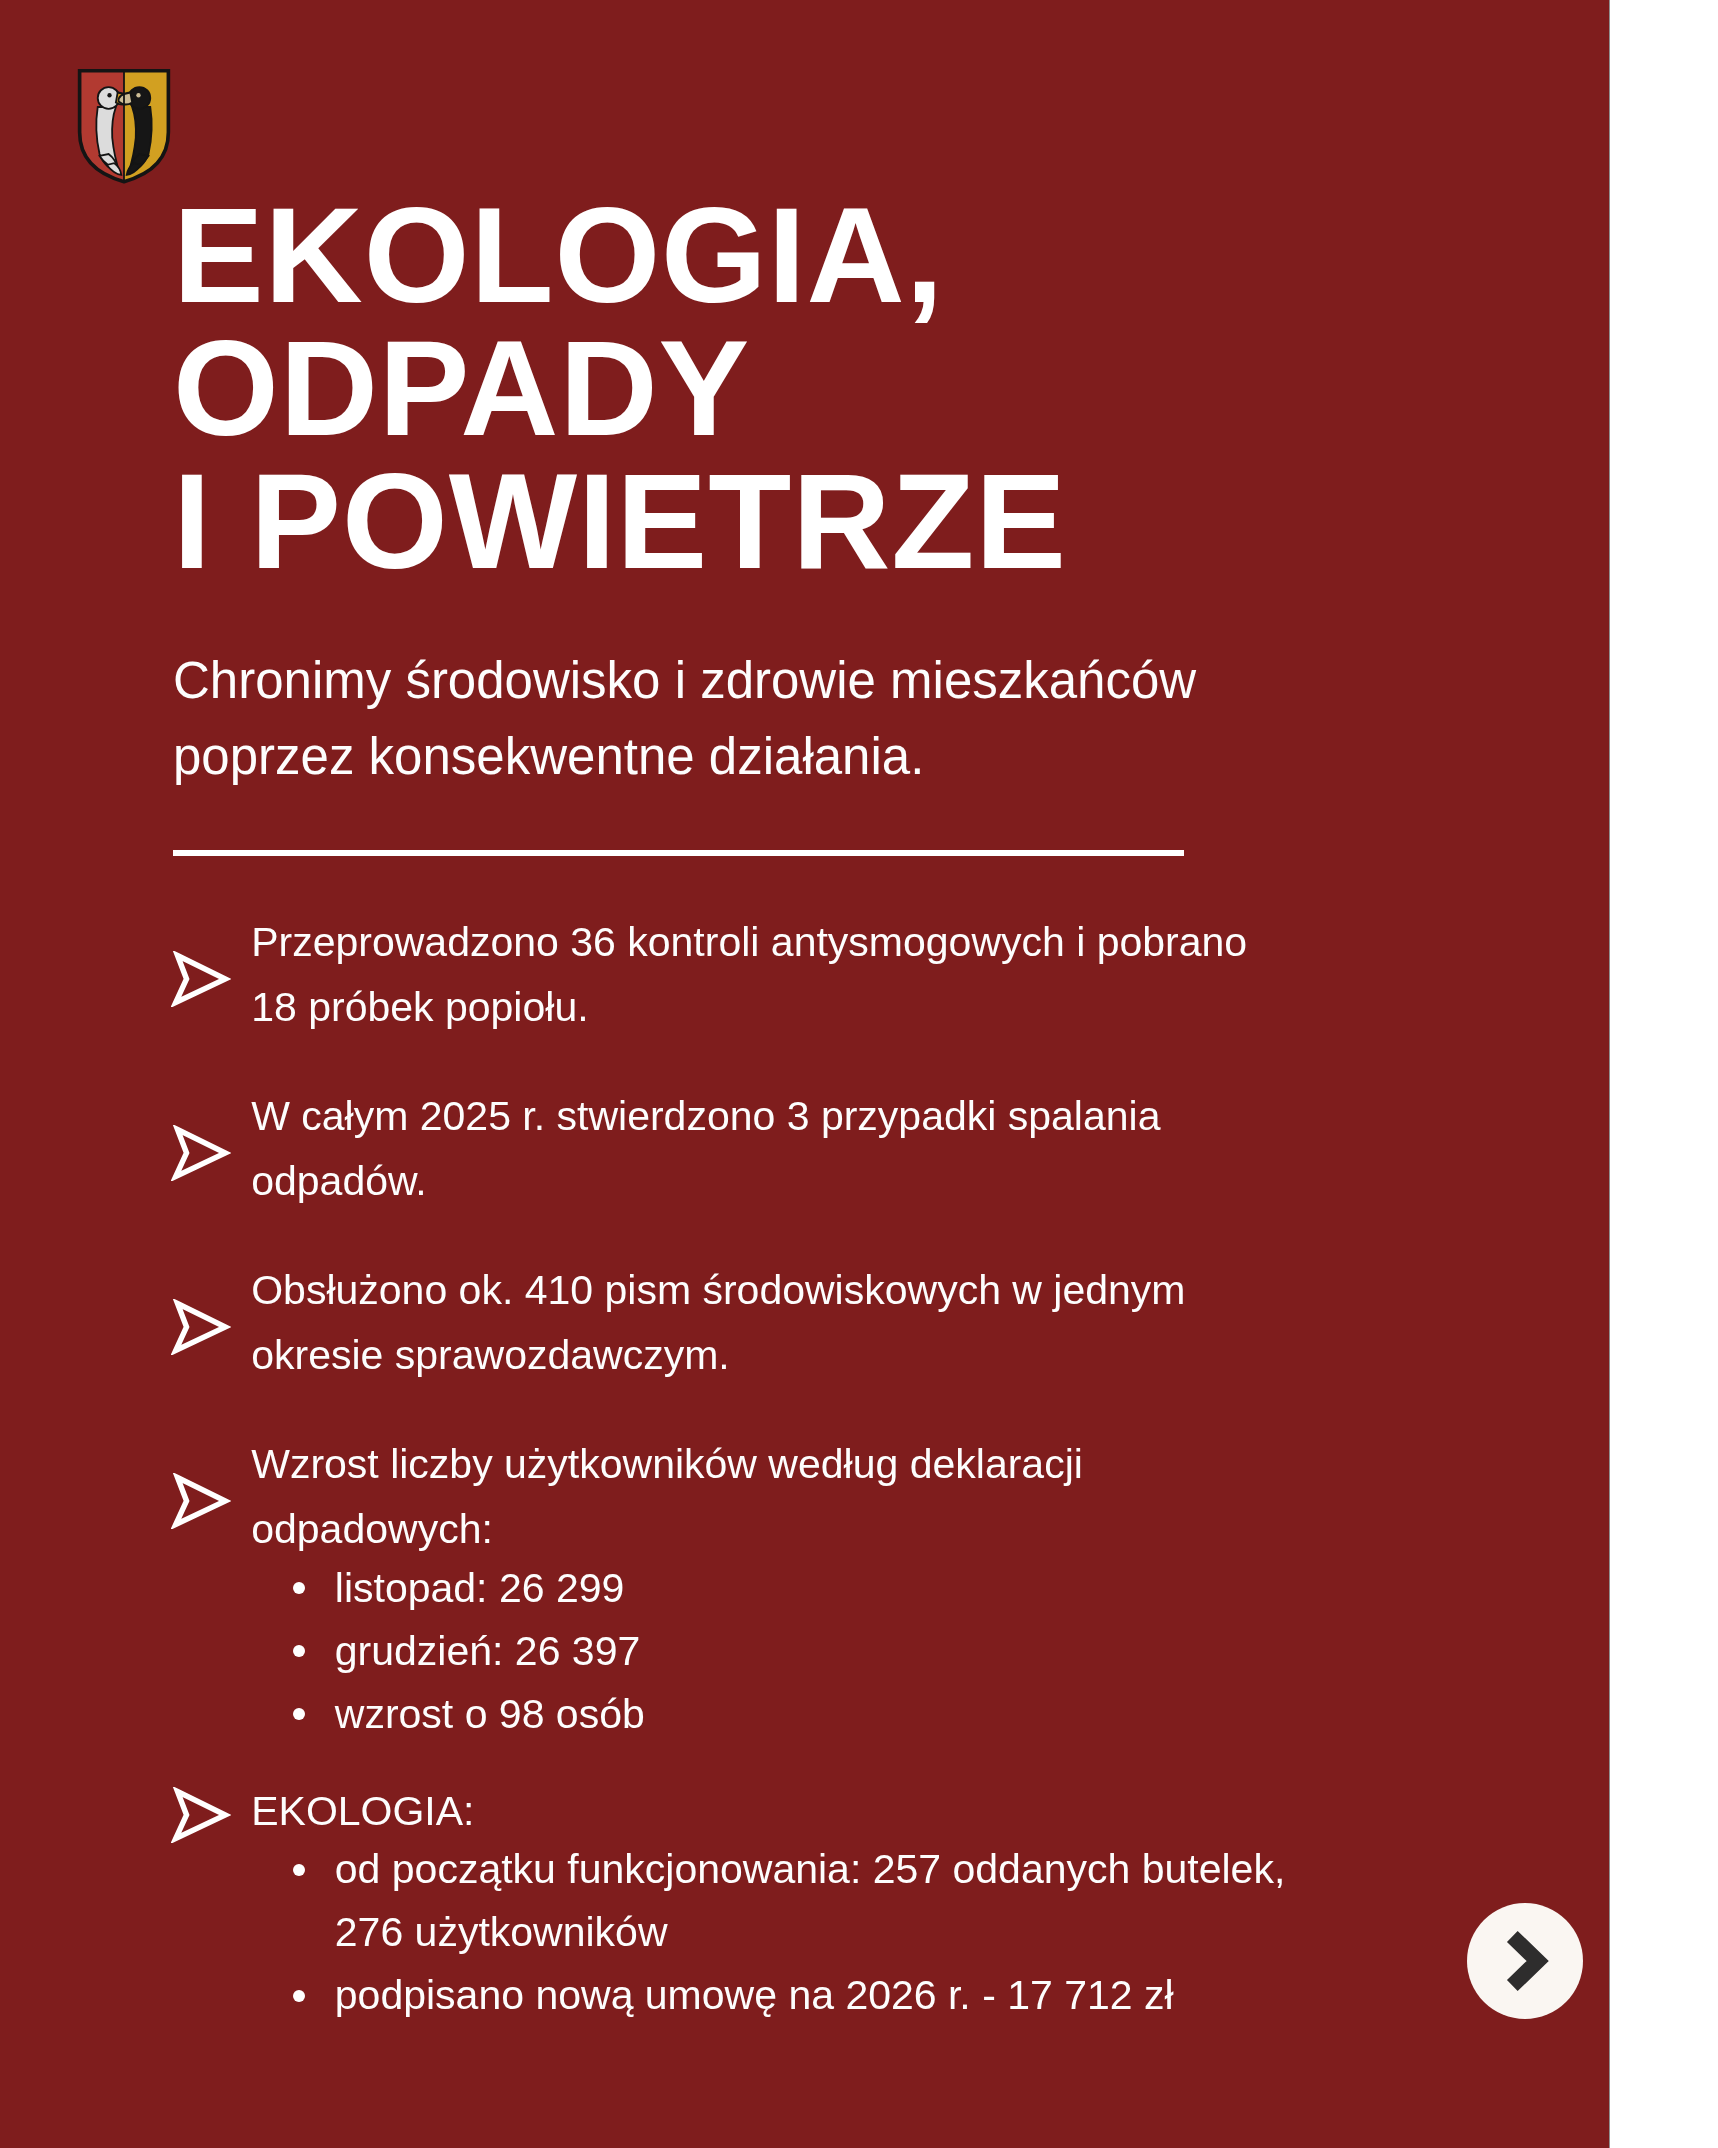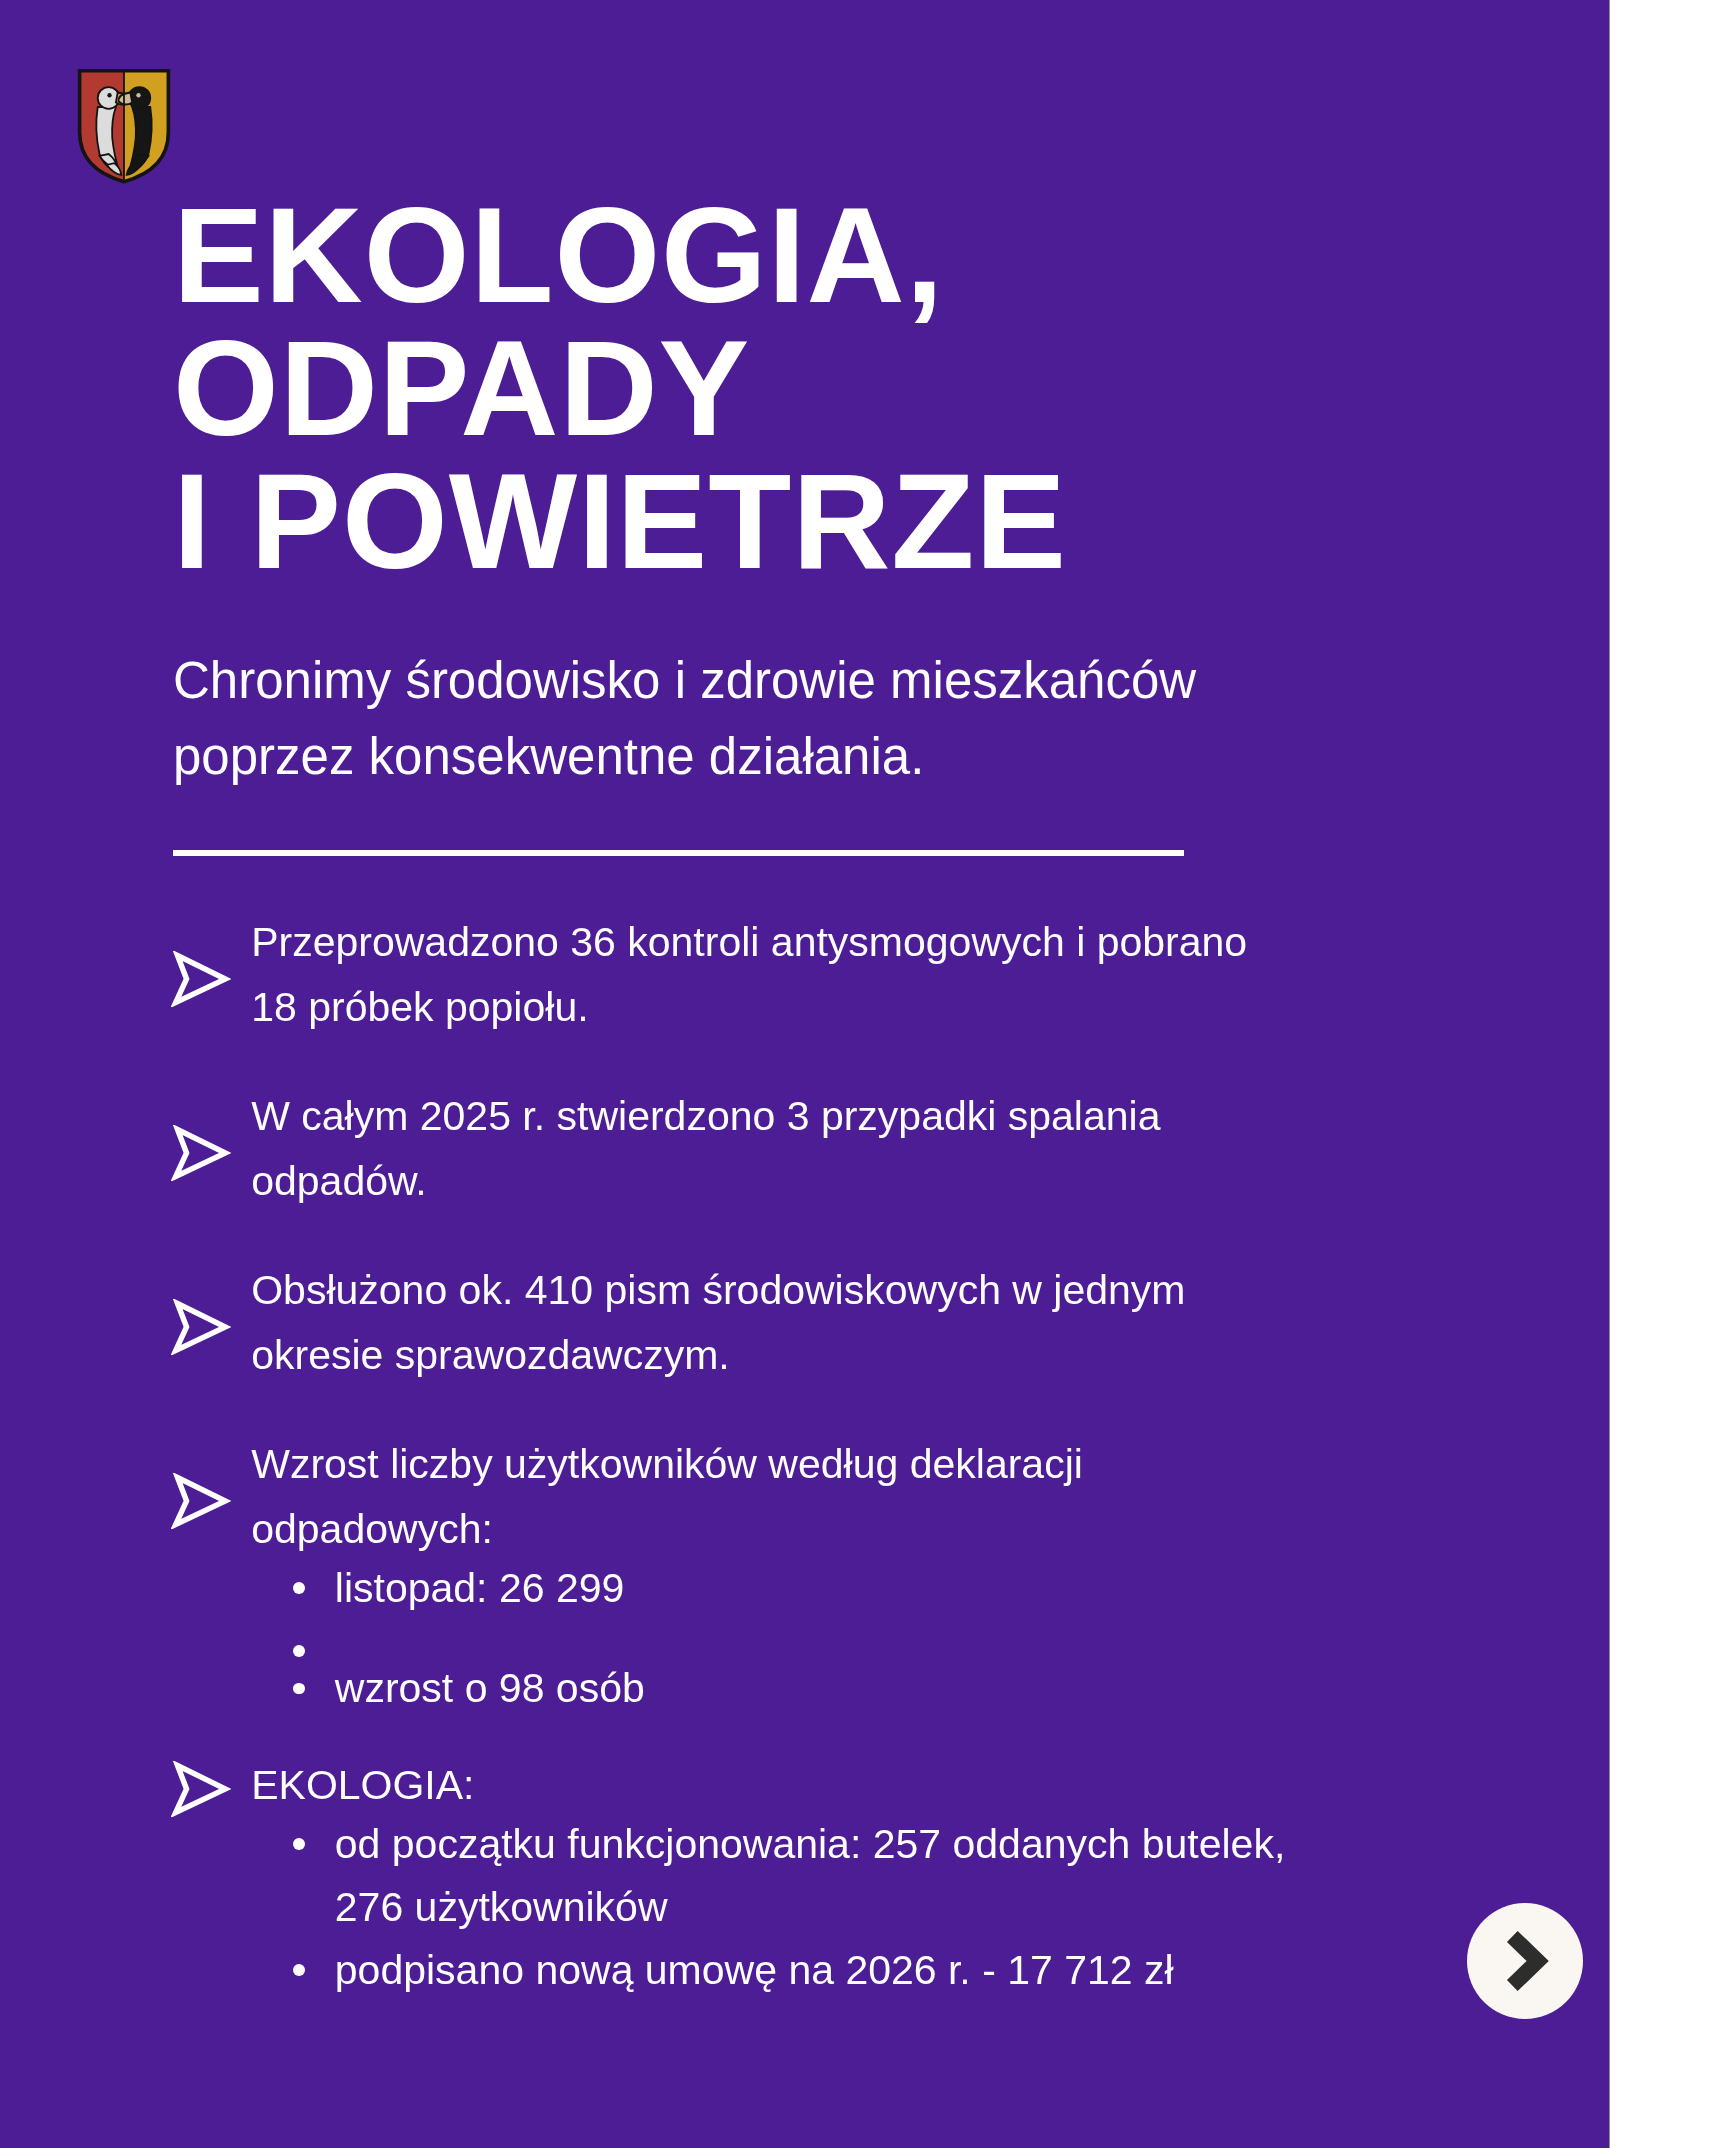--- a/index.html
+++ b/index.html
@@ -6,21 +6,21 @@
   body {
     width:1718px; height:2148px;
     font-family:"Liberation Sans", sans-serif;
     background:#ffffff;
     -webkit-font-smoothing:antialiased;
   }
   .page { position:relative; width:1718px; height:2148px; background:#ffffff; overflow:hidden; }
 
   .panel {
     position:absolute; left:0; top:0; width:1610px; height:2148px;
-    background:#4c1d95; border-right:1.8px solid #8f8f8f; box-sizing:border-box;
+    background:#7f1d1d; border-right:1.8px solid #8f8f8f; box-sizing:border-box;
   }
   .edge-strip { position:absolute; right:0; top:0; width:106px; height:2148px; background:#ffffff; }
 
   .crest { position:absolute; left:76px; top:67px; width:96px; height:118px; }
 
   .content { position:absolute; left:173px; top:0; width:1246px; color:#ffffff; }
 
   .title {
     margin:189px 0 0 0;
     font-size:136px; line-height:133px; font-weight:900;
@@ -122,20 +122,21 @@
           <div class="btext">Wzrost liczby użytkowników według deklaracji
 odpadowych:</div>
         </div>
         <div class="subs">
           <div class="sub">
             <span class="dot"></span>
             <span class="sub-text">listopad: 26 299</span>
           </div>
           <div class="sub">
             <span class="dot"></span>
+            <span class="sub-text">grudzień: 26 397</span>
           </div>
           <div class="sub">
             <span class="dot"></span>
             <span class="sub-text">wzrost o 98 osób</span>
           </div>
         </div>
 
         <div class="bullet has-subs">
           <svg class="arrow" viewBox="0 0 66 62" aria-hidden="true">
             <path d="M7 5 L60 31 L5 57 L17 31 Z" fill="none" stroke="#ffffff" stroke-width="6" stroke-linejoin="miter" stroke-miterlimit="8"></path>

